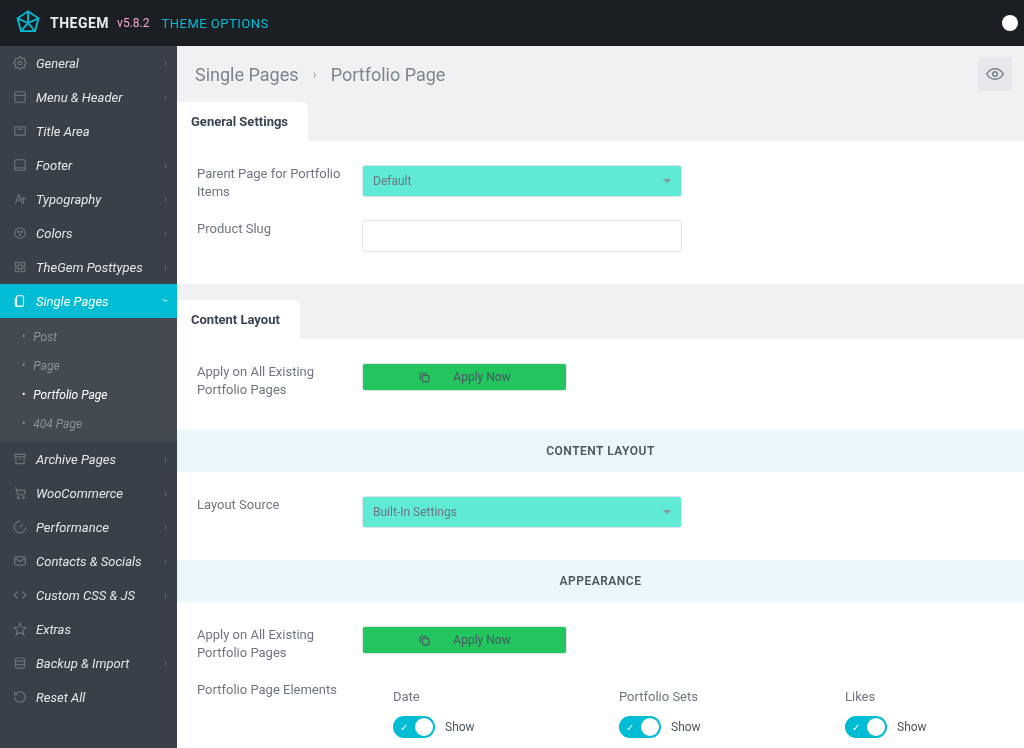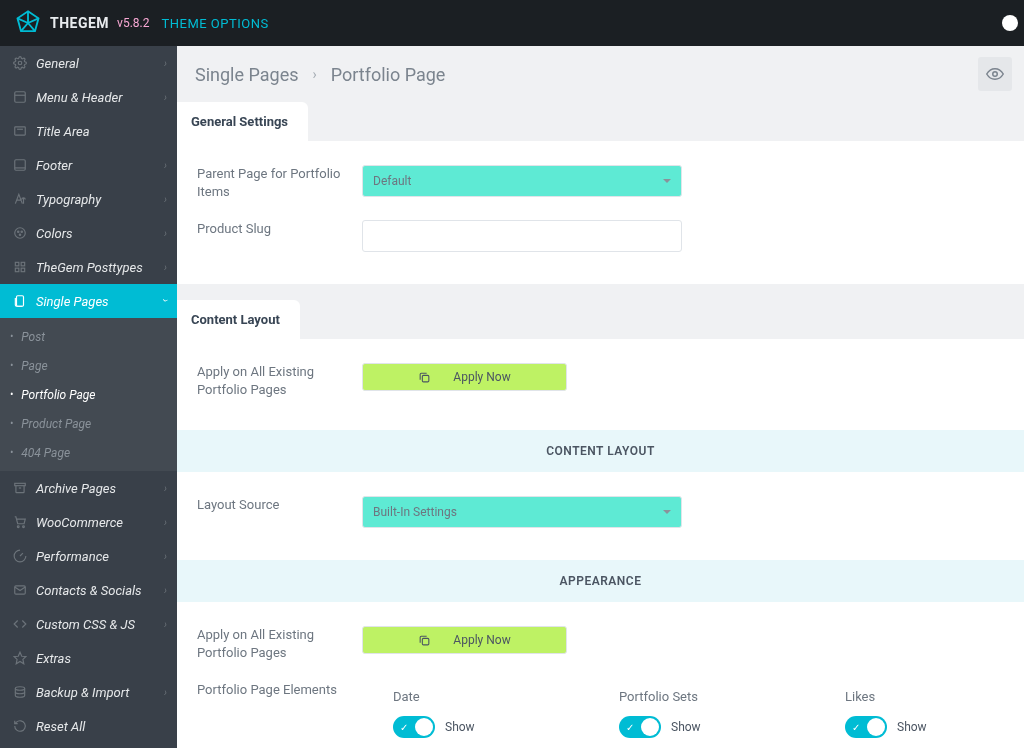--- a/index.html
+++ b/index.html
@@ -88,21 +88,21 @@
     background: var(--teal);
     color: #fff;
   }
   .side-item.active .ico, .side-item.active .chev { color: #fff; }
   .submenu {
     background: #434a52;
     padding: 4px 0;
   }
   .sub-item {
     display: flex; align-items: center;
-    padding: 0 12px 0 10px;
+    padding: 0 12px 0 22px;
     height: 29px;
     font-size: 12px;
     color: #8a929a;
     cursor: pointer;
   }
   .sub-item::before {
     content: "•";
     margin-right: 8px;
     font-size: 10px;
   }
@@ -174,21 +174,21 @@
     border-top: 4px solid #8a929a;
   }
   .text-input {
     width: 320px; height: 32px;
     border: 1px solid var(--border); border-radius: 3px;
     padding: 0 10px; font-size: 12px;
   }
   .apply-btn {
     width: 205px; height: 28px;
     border: 1px solid var(--border); border-radius: 3px;
-    background: #bef264;
+    background: #22c55e;
     display: inline-flex; align-items: center; justify-content: center;
     gap: 22px; font-size: 12px; color: #4b5562; cursor: pointer;
   }
   .band {
     background: var(--light-blue);
     text-align: center;
     padding: 14px 0;
     font-size: 12px;
     letter-spacing: 0.5px;
     color: #4b5562;
@@ -328,23 +328,20 @@
     </div>
     <div class="submenu">
       <div class="sub-item">
           <span>Post</span>
         </div>
       <div class="sub-item">
           <span>Page</span>
         </div>
       <div class="sub-item selected">
           <span>Portfolio Page</span>
-        </div>
-      <div class="sub-item">
-          <span>Product Page</span>
         </div>
       <div class="sub-item">
           <span>404 Page</span>
         </div>
     </div>
     <div class="side-item">
       <span class="ico">
           <svg width="14" height="14" viewBox="0 0 24 24" fill="none" stroke="currentColor" stroke-width="2">
             <rect x="3" y="4" width="18" height="4"></rect>
             <path d="M5 8v11a1 1 0 0 0 1 1h12a1 1 0 0 0 1-1V8"></path>

